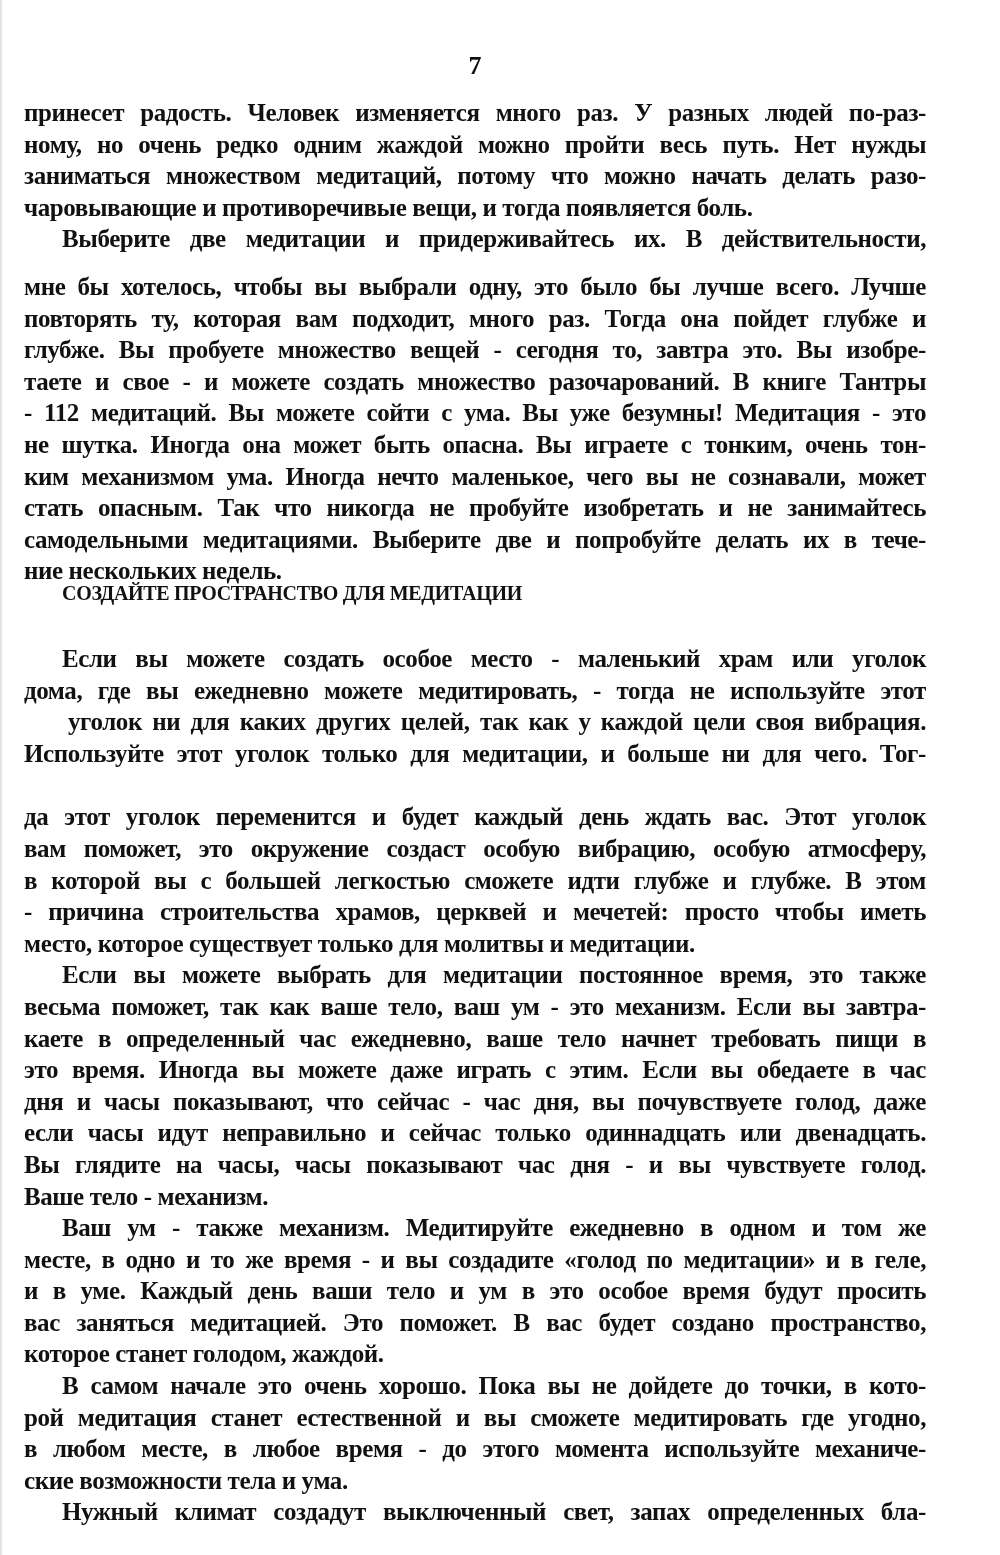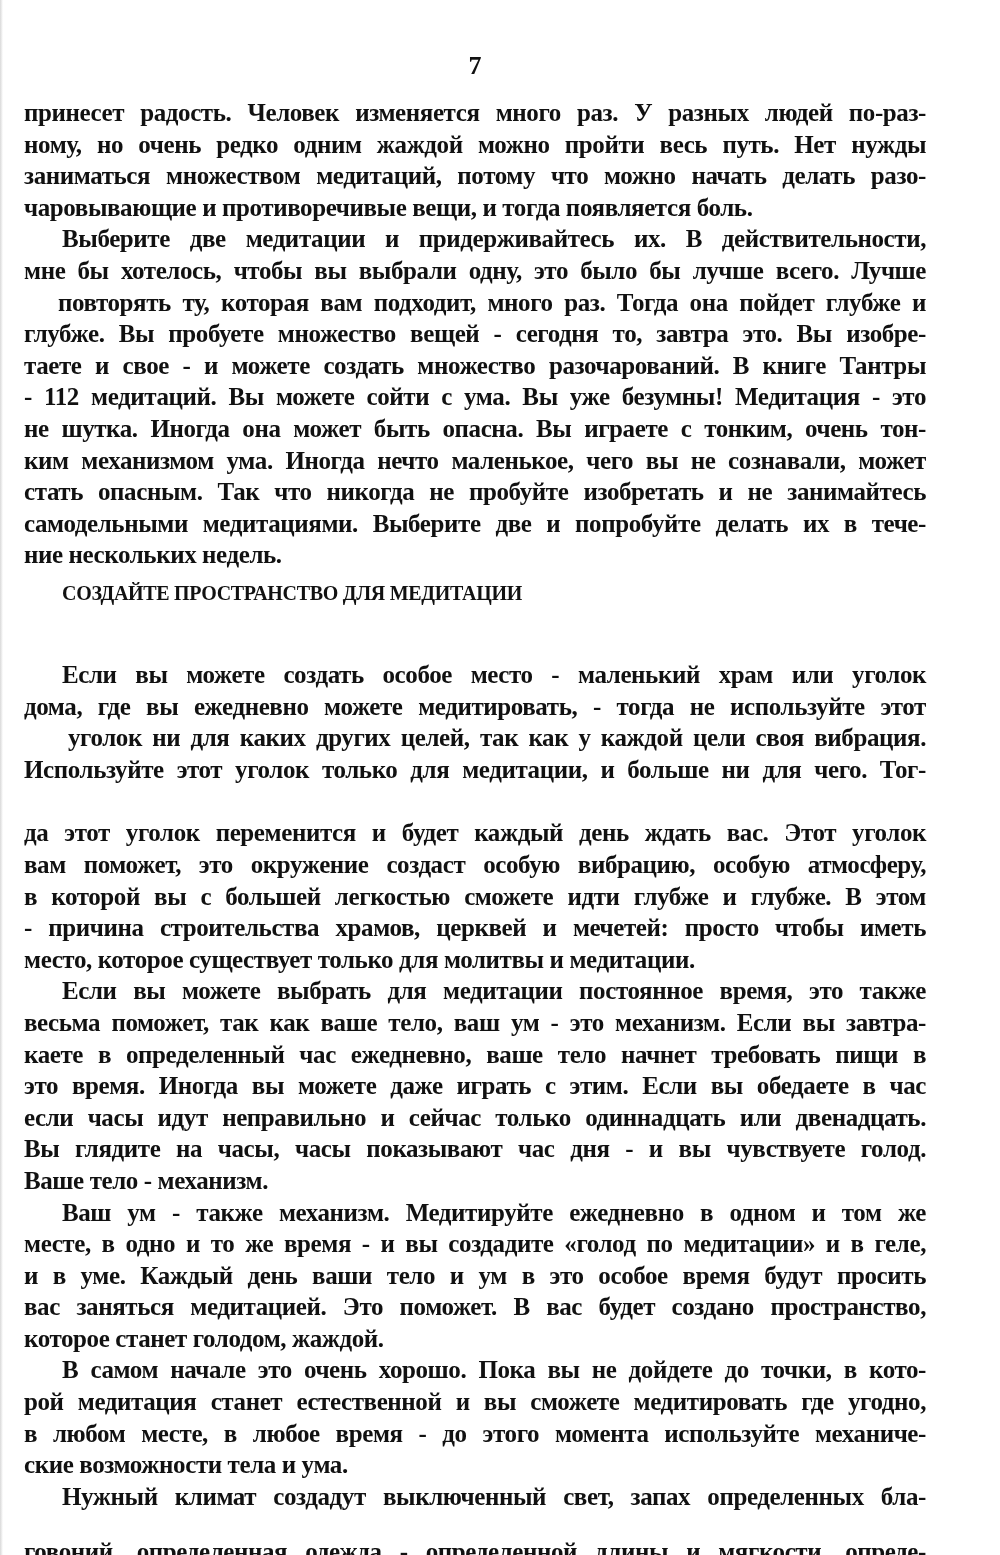--- a/index.html
+++ b/index.html
@@ -89,52 +89,53 @@
 
   <div class="body-text block1" id="block-before">
       <div>
         <span class="line" style="display: block;">принесет радость. Человек изменяется много раз. У разных людей по-раз-</span>
         <span class="line" style="display: block;">ному, но очень редко одним жаждой можно пройти весь путь. Нет нужды</span>
         <span class="line" style="display: block;">заниматься множеством медитаций, потому что можно начать делать разо-</span>
         <span class="line last" style="display: block;">чаровывающие и противоречивые вещи, и тогда появляется боль.</span>
       </div>
       <div>
         <span class="line indent" style="display: block;">Выберите две медитации и придерживайтесь их. В действительности,</span>
-        <span class="line" style="display: block;">мне бы хотелось, чтобы вы выбрали одну, это было бы лучше всего. Лучше</span>
-        <span class="line" style="display: block; margin-left: 34px;">повторять ту, которая вам подходит, много раз. Тогда она пойдет глубже и</span>
+        <span class="line" style="display: block; margin-top: 16px;">мне бы хотелось, чтобы вы выбрали одну, это было бы лучше всего. Лучше</span>
+        <span class="line" style="display: block;">повторять ту, которая вам подходит, много раз. Тогда она пойдет глубже и</span>
         <span class="line" style="display: block;">глубже. Вы пробуете множество вещей - сегодня то, завтра это. Вы изобре-</span>
         <span class="line" style="display: block;">таете и свое - и можете создать множество разочарований. В книге Тантры</span>
         <span class="line" style="display: block;">- 112 медитаций. Вы можете сойти с ума. Вы уже безумны! Медитация - это</span>
         <span class="line" style="display: block;">не шутка. Иногда она может быть опасна. Вы играете с тонким, очень тон-</span>
         <span class="line" style="display: block;">ким механизмом ума. Иногда нечто маленькое, чего вы не сознавали, может</span>
         <span class="line" style="display: block;">стать опасным. Так что никогда не пробуйте изобретать и не занимайтесь</span>
         <span class="line" style="display: block;">самодельными медитациями. Выберите две и попробуйте делать их в тече-</span>
         <span class="line last" style="display: block;">ние нескольких недель.</span>
       </div>
     </div>
 
   <div class="heading">СОЗДАЙТЕ ПРОСТРАНСТВО ДЛЯ МЕДИТАЦИИ</div>
 
   <div class="body-text block3" id="block-after">
       <div>
-        <span class="line indent" style="display: block; margin-top: 16px;">Если вы можете создать особое место - маленький храм или уголок</span>
+        <span class="line indent" style="display: block;">Если вы можете создать особое место - маленький храм или уголок</span>
         <span class="line" style="display: block;">дома, где вы ежедневно можете медитировать, - тогда не используйте этот</span>
         <span class="line" style="display: block; margin-left: 44px;">уголок ни для каких других целей, так как у каждой цели своя вибрация.</span>
         <span class="line" style="display: block;">Используйте этот уголок только для медитации, и больше ни для чего. Тог-</span>
         <span class="line" style="display: block; margin-top: 32px;">да этот уголок переменится и будет каждый день ждать вас. Этот уголок</span>
         <span class="line" style="display: block;">вам поможет, это окружение создаст особую вибрацию, особую атмосферу,</span>
         <span class="line" style="display: block;">в которой вы с большей легкостью сможете идти глубже и глубже. В этом</span>
         <span class="line" style="display: block;">- причина строительства храмов, церквей и мечетей: просто чтобы иметь</span>
         <span class="line last" style="display: block;">место, которое существует только для молитвы и медитации.</span>
       </div>
       <div>
         <span class="line indent" style="display: block;">Если вы можете выбрать для медитации постоянное время, это также</span>
         <span class="line" style="display: block;">весьма поможет, так как ваше тело, ваш ум - это механизм. Если вы завтра-</span>
         <span class="line" style="display: block;">каете в определенный час ежедневно, ваше тело начнет требовать пищи в</span>
         <span class="line" style="display: block;">это время. Иногда вы можете даже играть с этим. Если вы обедаете в час</span>
+        <span class="line" style="display: block;">дня и часы показывают, что сейчас - час дня, вы почувствуете голод, даже</span>
         <span class="line" style="display: block;">если часы идут неправильно и сейчас только одиннадцать или двенадцать.</span>
         <span class="line" style="display: block;">Вы глядите на часы, часы показывают час дня - и вы чувствуете голод.</span>
         <span class="line last" style="display: block;">Ваше тело - механизм.</span>
       </div>
       <div>
         <span class="line indent" style="display: block;">Ваш ум - также механизм. Медитируйте ежедневно в одном и том же</span>
         <span class="line" style="display: block;">месте, в одно и то же время - и вы создадите «голод по медитации» и в геле,</span>
         <span class="line" style="display: block;">и в уме. Каждый день ваши тело и ум в это особое время будут просить</span>
         <span class="line" style="display: block;">вас заняться медитацией. Это поможет. В вас будет создано пространство,</span>
         <span class="line last" style="display: block;">которое станет голодом, жаждой.</span>

